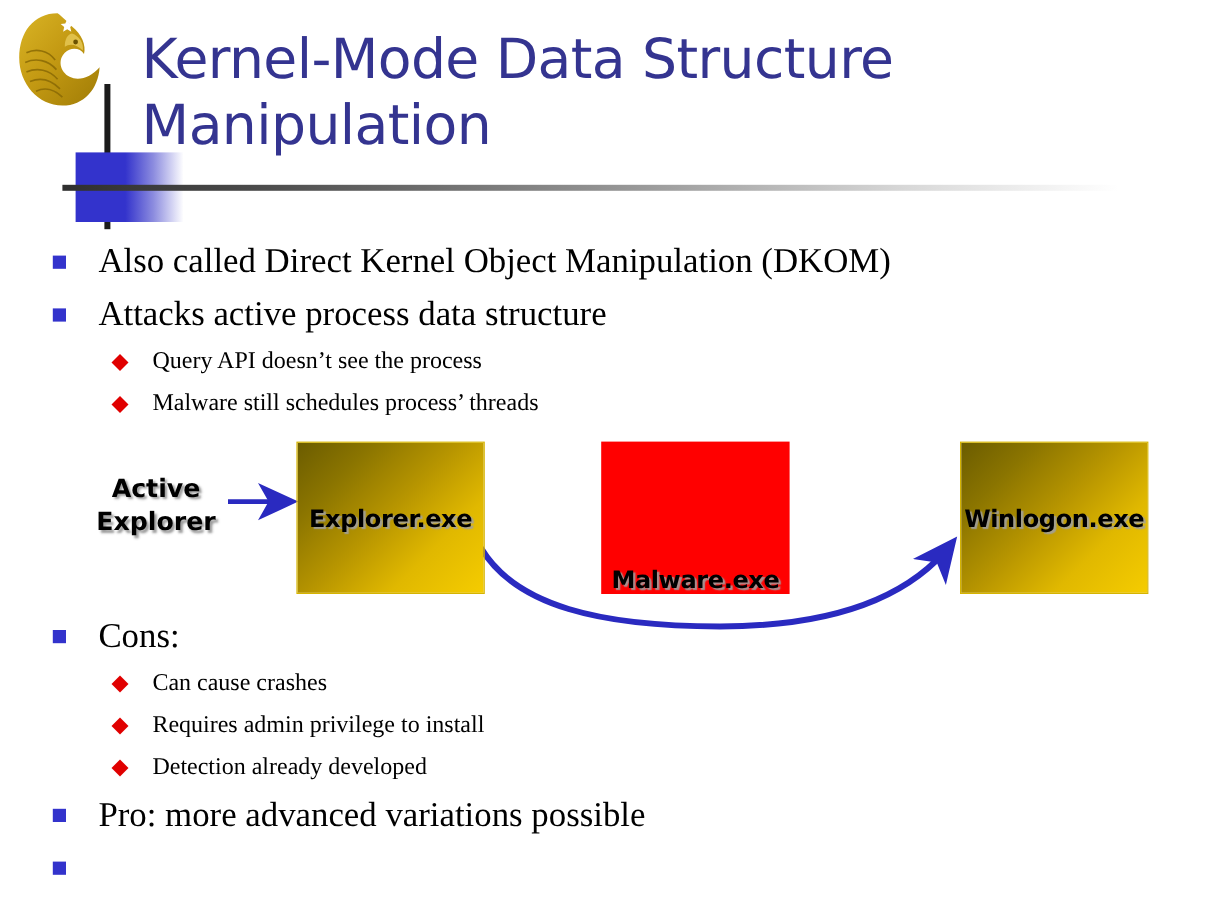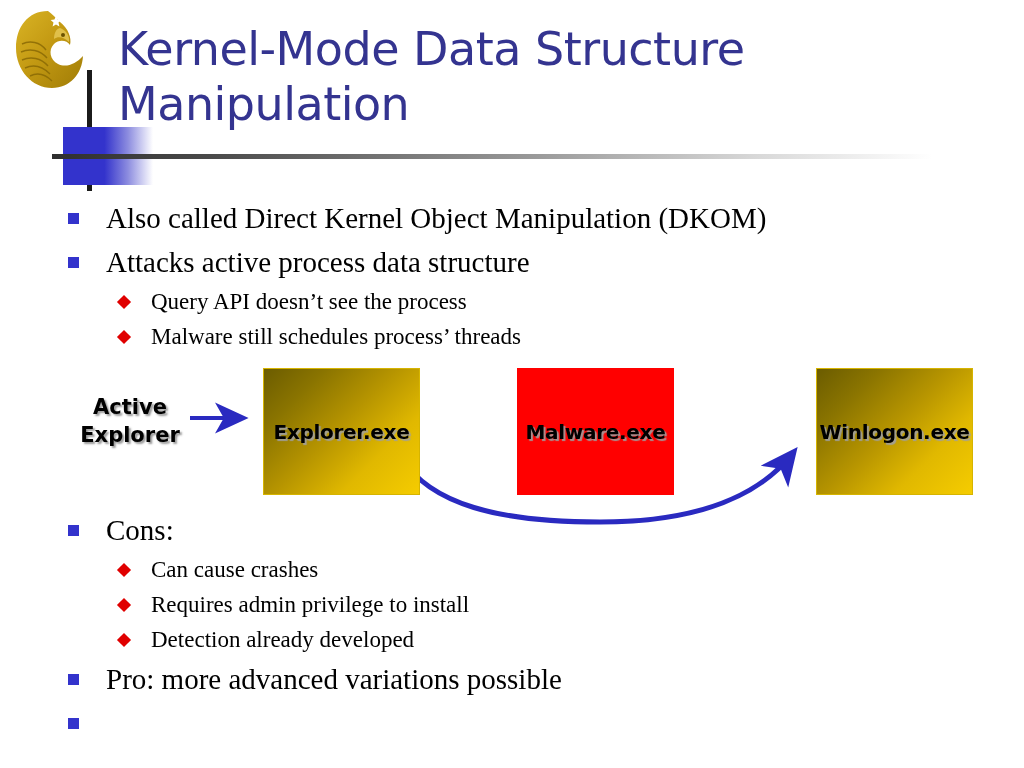--- a/index.html
+++ b/index.html
@@ -73,37 +73,37 @@
   #deco-hline {
     position: absolute;
     left: 52px;
     top: 154px;
     width: 880px;
     height: 5px;
     background: linear-gradient(to right, #2f2f2f 0%, #4a4a4a 18%, #9a9a9a 55%, #d8d8d8 80%, #ffffff 100%);
   }
 
   
-  .bullet-list { position: absolute; left: 0; width: 888px; padding-left: 24px; }
+  .bullet-list { position: absolute; left: 0; width: 888px; }
   #list-top { top: 196px; }
   #list-bottom { top: 508px; }
 
   .li {
     position: relative;
     display: block;
     color: #000000;
   }
   .li.lvl1 {
     font-size: 29px;
     line-height: 44px;
     padding-left: 82px;
     font-family: "Liberation Serif", serif;
   }
   .li.lvl2 {
-    font-size: 23px;
+    font-size: 20px;
     line-height: 35px;
     padding-left: 127px;
     font-family: "Liberation Serif", serif;
   }
 
   .li.lvl1 .marker {
     position: absolute;
     left: 44px;
     top: 17px;
     width: 11px;
@@ -131,31 +131,30 @@
 
   .proc-box {
     position: absolute;
     top: 13px;
     width: 157px;
     height: 127px;
     box-sizing: border-box;
     display: flex;
     align-items: center;
     justify-content: center;
-    margin-left: 16px;
   }
   .proc-box.gold {
     background: linear-gradient(135deg, #6b5c00 0%, #8a7400 22%, #b79500 48%, #e0b800 72%, #f5cc00 100%);
     border: 1px solid #d6b400;
   }
   .proc-box.red {
     background: #ff0000;
   }
   #box-explorer { left: 247px; }
-  #box-malware  { left: 501px; }
+  #box-malware  { left: 501px; align-items: flex-end; }
   #box-winlogon { left: 800px; }
 
   .proc-label {
     font-family: "DejaVu Sans", sans-serif;
     font-weight: bold;
     font-size: 20px;
     color: #000000;
     white-space: nowrap;
     text-shadow: 2px 2px 1px rgba(160,160,160,0.9);
     letter-spacing: -0.3px;

